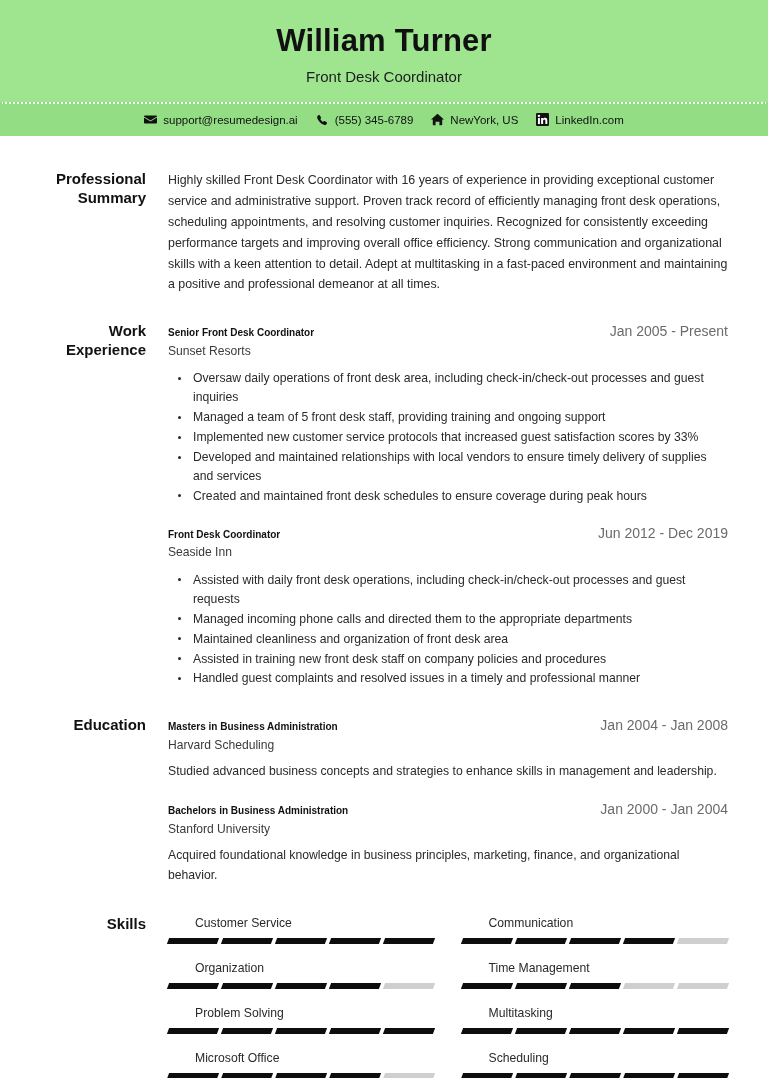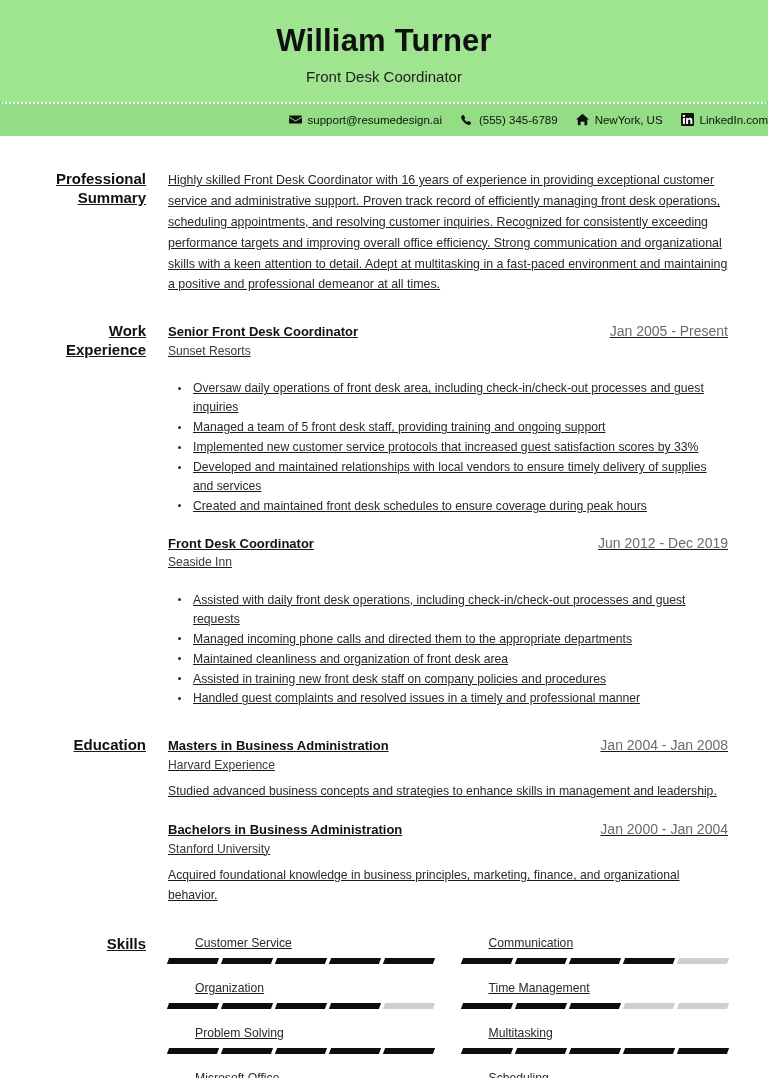--- a/index.html
+++ b/index.html
@@ -45,21 +45,21 @@
   .dotted-sep {
     height: 1px;
     border-top: 2px dotted #8ddb7c;
     background: transparent;
   }
 
   .contact-band {
     background: #93dd84;
     padding: 9px 0 10px;
     display: flex;
-    justify-content: flex-end;
+    justify-content: center;
     align-items: center;
     gap: 18px;
     flex-wrap: nowrap;
   }
   .contact-item {
     display: flex;
     align-items: center;
     gap: 6px;
     font-size: 11.5px;
     color: #111111;
@@ -76,21 +76,20 @@
   .contact-item .ico svg { display: block; }
 
   
   .body-wrap {
     padding: 0 40px;
   }
 
   .section {
     display: flex;
     align-items: flex-start;
-    text-decoration: underline;
   }
   .sec-label {
     width: 128px;
     flex: 0 0 128px;
     text-align: right;
     padding-right: 22px;
     font-size: 15px;
     font-weight: bold;
     line-height: 1.24;
     color: #111111;
@@ -114,41 +113,41 @@
   .entry { margin-bottom: 0; }
   .entry + .entry { margin-top: 18px; }
 
   .entry-head {
     display: flex;
     align-items: baseline;
     justify-content: space-between;
     gap: 12px;
   }
   .entry-role {
-    font-size: 13px;
+    font-size: 10px;
     font-weight: bold;
     color: #111111;
     line-height: 1.4;
   }
   .entry-date {
     font-size: 14px;
     color: #6b6b6b;
     white-space: nowrap;
     line-height: 1.4;
     flex: 0 0 auto;
   }
   .entry-org {
     font-size: 12.1px;
     color: #3a3a3a;
     line-height: 1.45;
     margin-top: 1px;
   }
   .entry-bullets {
     list-style: none;
-    margin-top: 19px;
+    margin-top: 9px;
   }
   .entry-bullets li {
     position: relative;
     padding-left: 25px;
     font-size: 12.2px;
     line-height: 1.55;
     color: #2a2a2a;
     margin-bottom: 1px;
   }
   .entry-bullets li::before {
@@ -296,21 +295,21 @@
     </div>
 
     <div class="section edu-section">
       <div class="sec-label">Education</div>
       <div class="sec-body" id="edu-body">
           <div class="entry">
             <div class="entry-head">
               <div class="entry-role">Masters in Business Administration</div>
               <div class="entry-date">Jan 2004 - Jan 2008</div>
             </div>
-            <div class="entry-org">Harvard Experience</div>
+            <div class="entry-org">Harvard Scheduling</div>
             <div class="entry-desc">Studied advanced business concepts and strategies to enhance skills in management and leadership.</div>
           </div>
           <div class="entry">
             <div class="entry-head">
               <div class="entry-role">Bachelors in Business Administration</div>
               <div class="entry-date">Jan 2000 - Jan 2004</div>
             </div>
             <div class="entry-org">Stanford University</div>
             <div class="entry-desc">Acquired foundational knowledge in business principles, marketing, finance, and organizational behavior.</div>
           </div>

